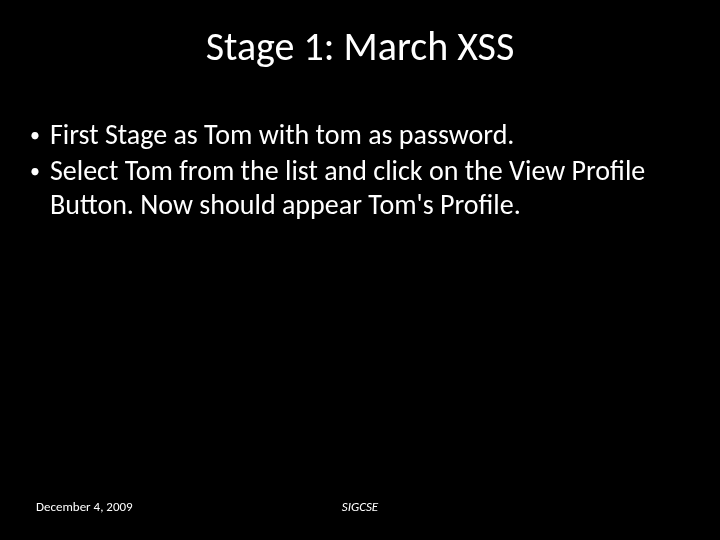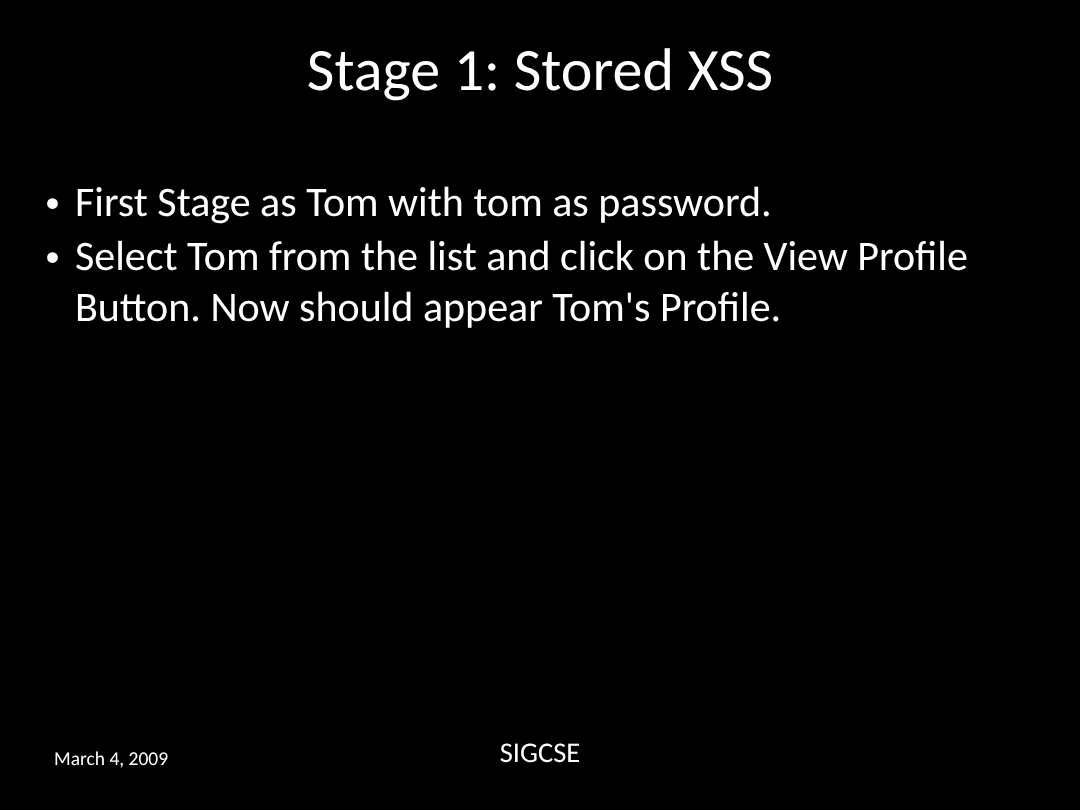--- a/index.html
+++ b/index.html
@@ -57,38 +57,39 @@
     bottom: 26px;
     font-size: 13px;
     color: #fff;
   }
   .footer-center {
     position: absolute;
     left: 0;
     width: 100%;
     bottom: 26px;
     text-align: center;
-    font-size: 19px;
+    font-size: 13px;
     color: #fff;
+    font-style: italic;
   }
 </style>
 </head>
 <body>
 
 <div class="slide">
 
-  <div class="title">Stage 1: Stored XSS</div>
+  <div class="title">Stage 1: March XSS</div>
 
   <div class="body">
     <div class="bullet">
       <span class="dot">•</span>
       <span class="text">First Stage as Tom with tom as password.</span>
     </div>
     <div class="bullet">
       <span class="dot">•</span>
       <span class="text">Select Tom from the list and click on the View Profile Button. Now should appear Tom's Profile.</span>
     </div>
   </div>
 
-  <div class="footer-left">March 4, 2009</div>
+  <div class="footer-left">December 4, 2009</div>
   <div class="footer-center">SIGCSE</div>
 
 </div>
 
 </body></html>

